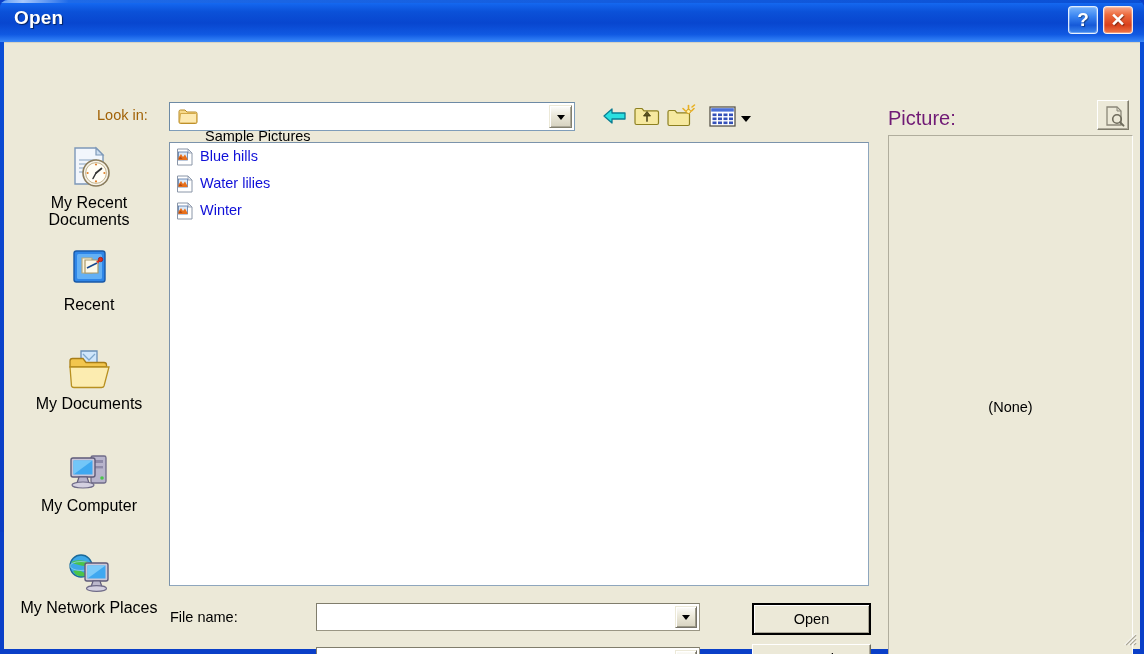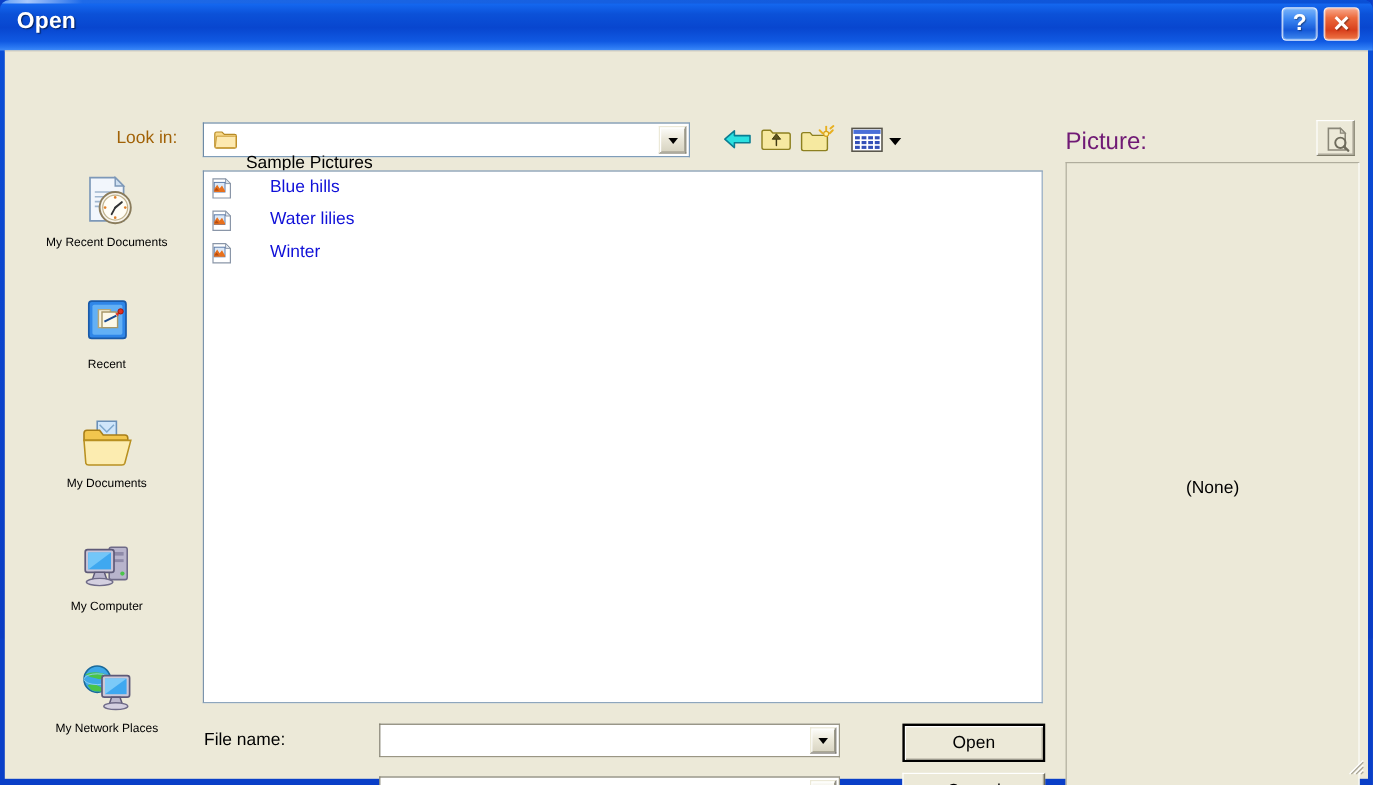--- a/index.html
+++ b/index.html
@@ -190,42 +190,41 @@
   }
   .file-icon {
     width: 18px; height: 18px;
     margin-right: 6px;
     flex: 0 0 auto;
   }
   .file-label {
     font-size: 14.5px;
     color: #1010d8;
     line-height: 17px;
-    margin-left: 25px;
   }
 
   
   #places {
     position: absolute;
     left: 12px; top: 99px;
     width: 146px; height: 520px;
   }
   .place {
     position: absolute;
     width: 146px;
     text-align: center;
     cursor: default;
   }
   .place-icon {
     display: block;
     margin: 0 auto 2px;
     width: 52px; height: 48px;
   }
   .place-label {
-    font-size: 10px;
+    font-size: 16px;
     color: #000;
     line-height: 17px;
     display: block;
   }
   #place-0 { top: 2px; }
   #place-1 { top: 104px; }
   #place-2 { top: 203px; }
   #place-3 { top: 305px; }
   #place-4 { top: 407px; }
 

